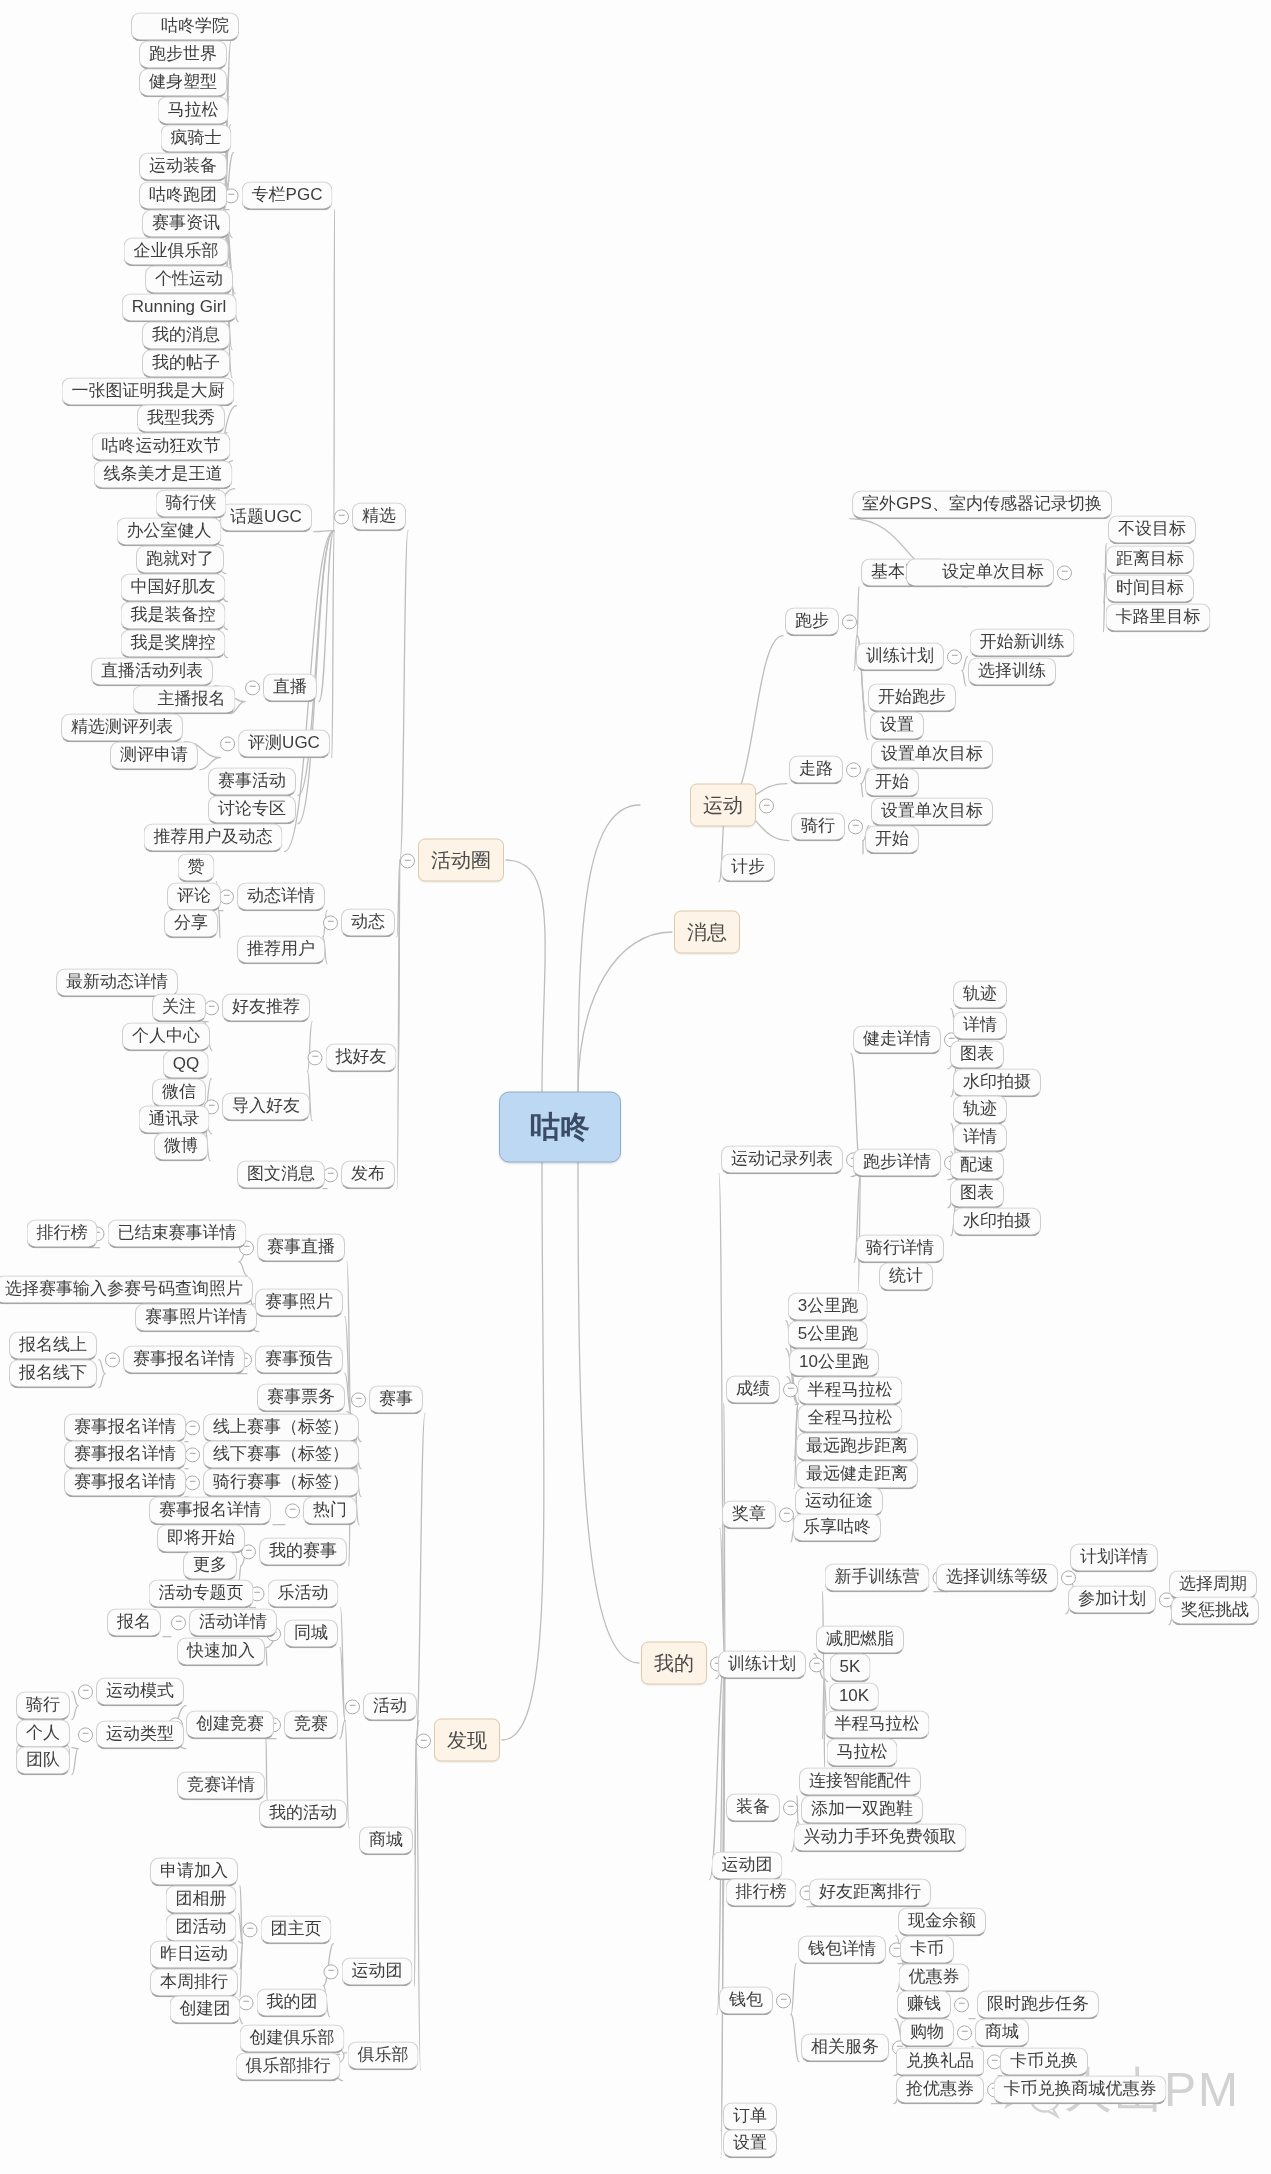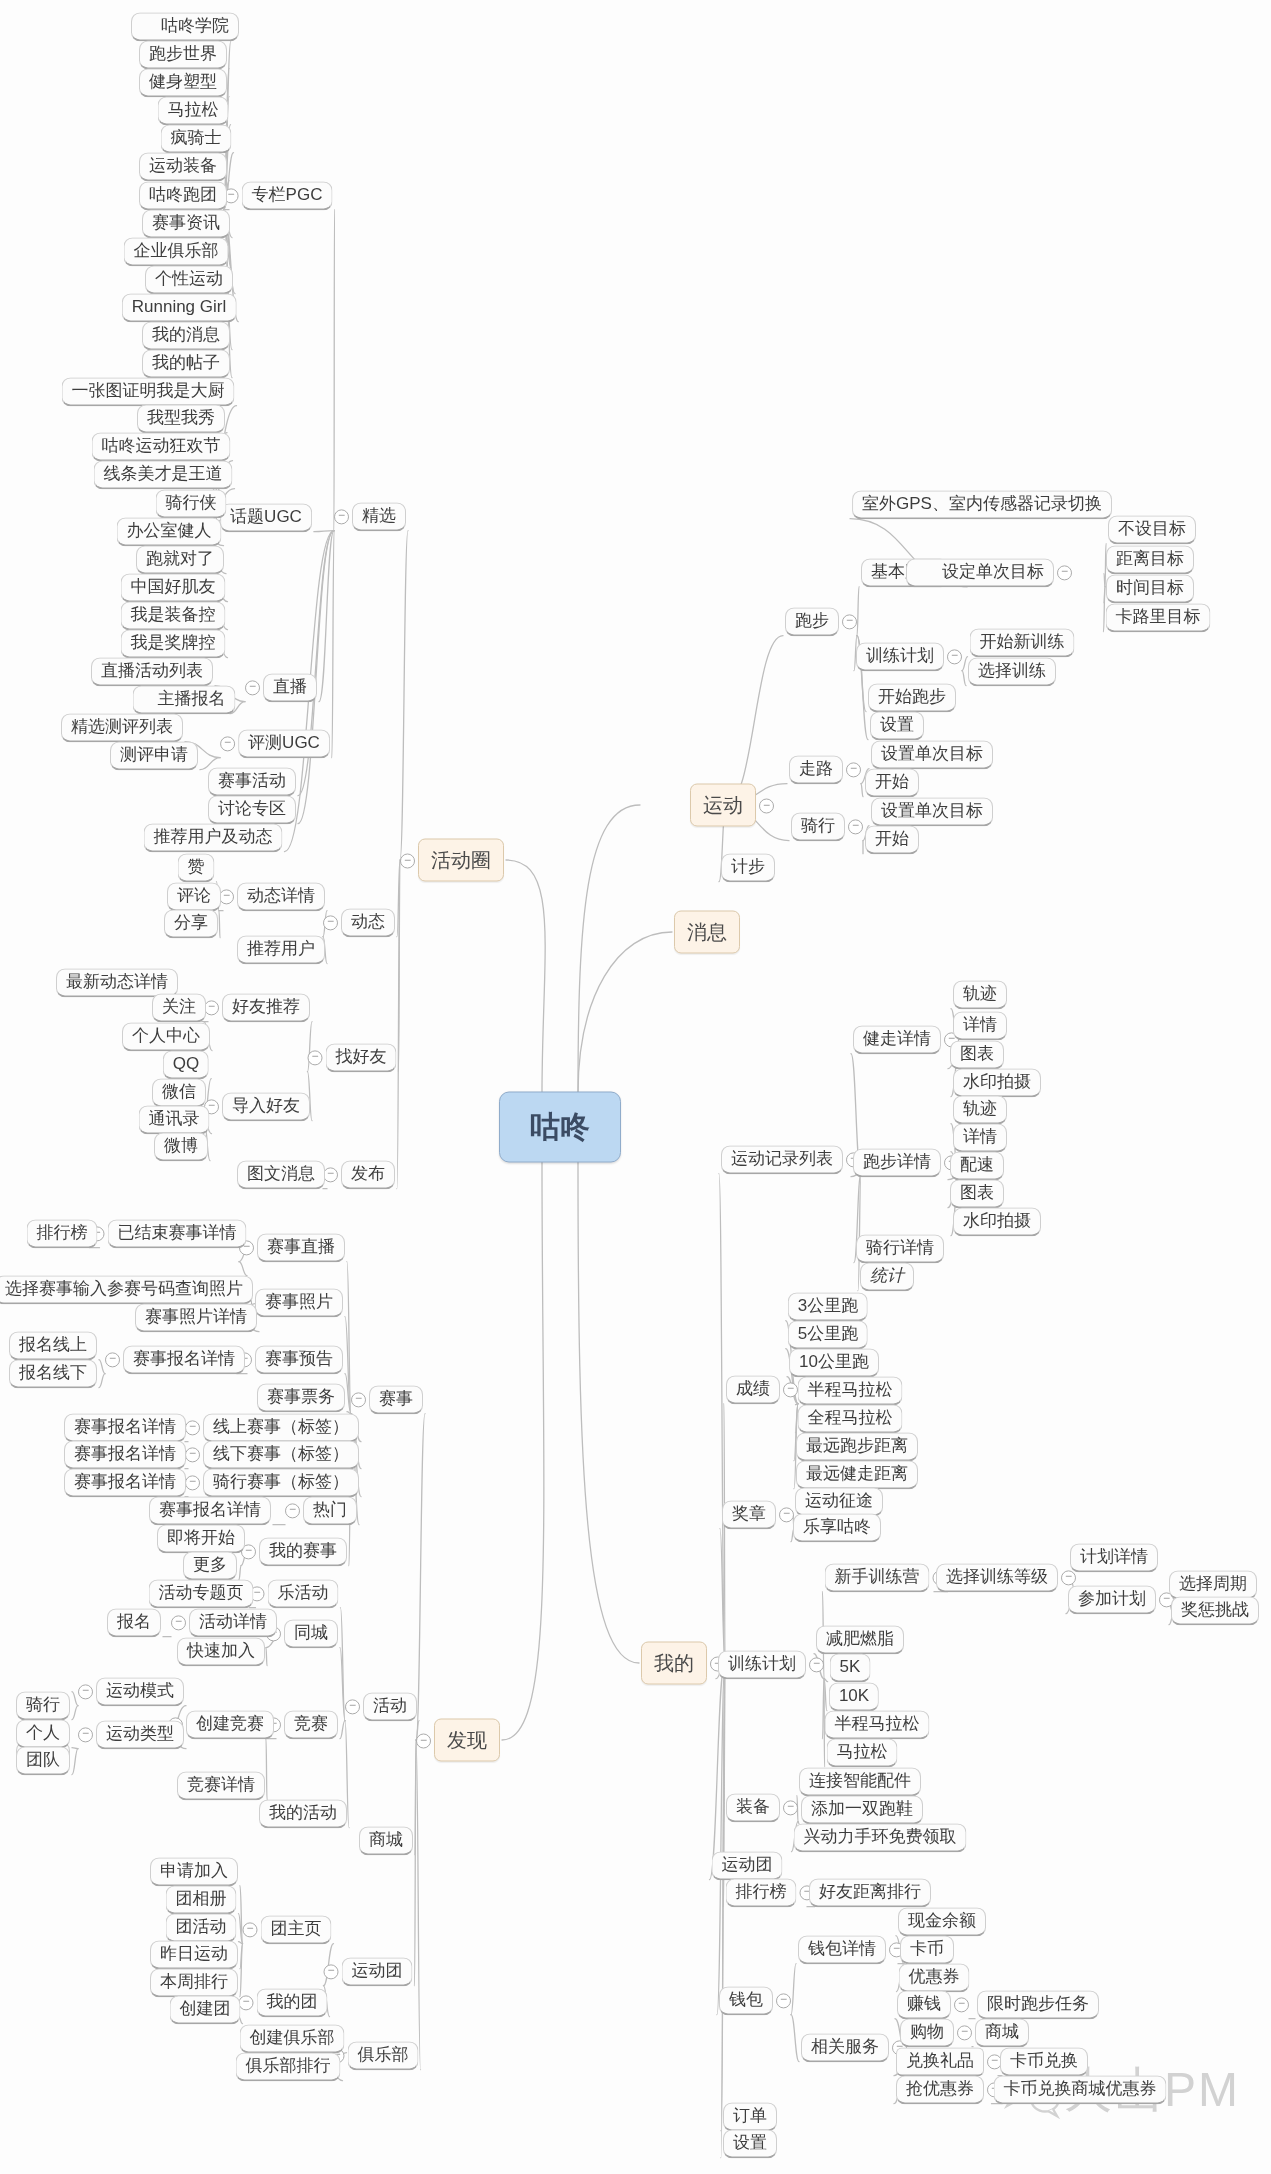--- a/index.html
+++ b/index.html
@@ -261,21 +261,21 @@
     <div class="node plain" style="left: 980px; top: 1026px;">详情</div>
     <div class="node plain" style="left: 977px; top: 1055px;">图表</div>
     <div class="node plain" style="left: 997px; top: 1083px;">水印拍摄</div>
     <div class="node plain" style="left: 897px; top: 1163px;">跑步详情<span class="cicon R">−</span></div>
     <div class="node plain" style="left: 980px; top: 1110px;">轨迹</div>
     <div class="node plain" style="left: 980px; top: 1138px;">详情</div>
     <div class="node plain" style="left: 977px; top: 1166px;">配速</div>
     <div class="node plain" style="left: 977px; top: 1194px;">图表</div>
     <div class="node plain" style="left: 997px; top: 1222px;">水印拍摄</div>
     <div class="node plain" style="left: 900px; top: 1249px;">骑行详情</div>
-    <div class="node plain" style="left: 887px; top: 1277px; font-style: italic;">统计</div>
+    <div class="node plain" style="left: 906px; top: 1277px;">统计</div>
     <div class="node plain" style="left: 753px; top: 1390px;">成绩<span class="cicon R">−</span></div>
     <div class="node plain" style="left: 828px; top: 1307px;">3公里跑</div>
     <div class="node plain" style="left: 828px; top: 1335px;">5公里跑</div>
     <div class="node plain" style="left: 834px; top: 1363px;">10公里跑</div>
     <div class="node plain" style="left: 850px; top: 1391px;">半程马拉松</div>
     <div class="node plain" style="left: 850px; top: 1419px;">全程马拉松</div>
     <div class="node plain" style="left: 857px; top: 1447px;">最远跑步距离</div>
     <div class="node plain" style="left: 857px; top: 1475px;">最远健走距离</div>
     <div class="node plain" style="left: 749px; top: 1515px;">奖章<span class="cicon R">−</span></div>
     <div class="node plain" style="left: 839px; top: 1502px;">运动征途</div>

